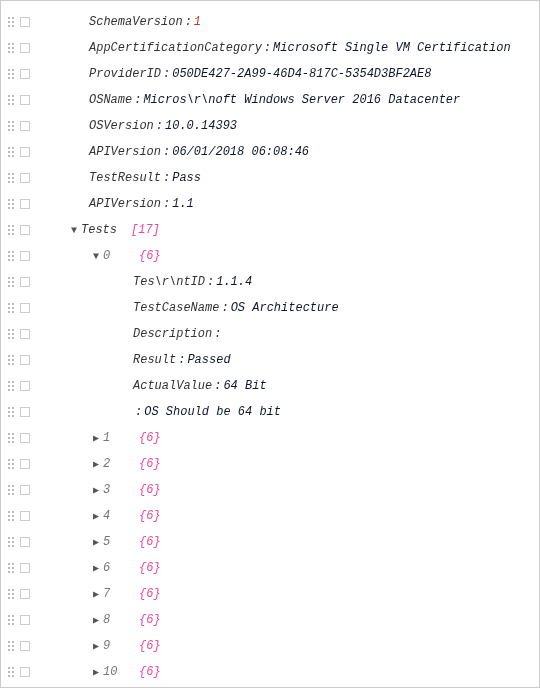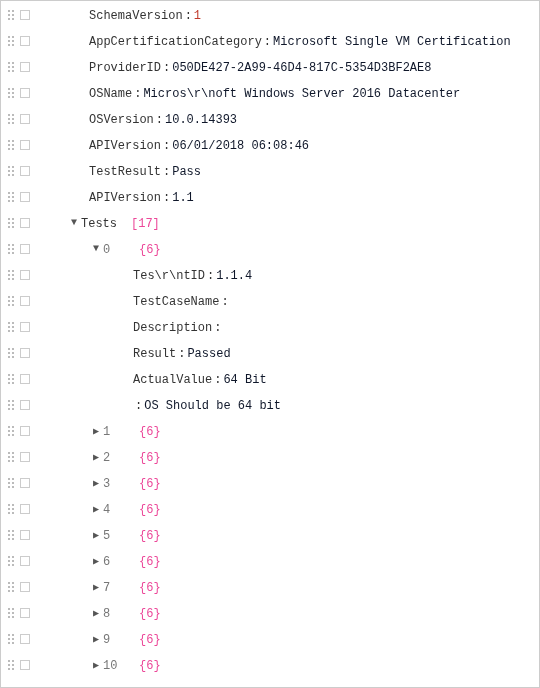--- a/index.html
+++ b/index.html
@@ -13,23 +13,24 @@
   .container {
     width: 540px;
     height: 688px;
     box-sizing: border-box;
     border: 1px solid #ccc;
     padding: 8px 6px;
     overflow: hidden;
   }
   .row {
     display: flex;
-    align-items: flex-start;
+    align-items: center;
     height: 26px;
     white-space: nowrap;
+    font-style: italic;
   }
   .gutter {
     display: flex;
     align-items: center;
     width: 38px;
     flex: 0 0 38px;
     gap: 4px;
   }
   .drag {
     width: 9px;
@@ -220,20 +221,21 @@
     <div class="gutter">
       <span class="drag"></span>
       <span class="box"></span>
     </div>
     <span class="indent"></span>
       <span class="indent"></span>
       <span class="indent"></span>
       <span class="indent"></span>
     <span class="key">TestCaseName</span>
     <span class="sep"> : </span>
+    <span class="str">OS Architecture</span>
   </div>
 
   <div class="row">
     <div class="gutter">
       <span class="drag"></span>
       <span class="box"></span>
     </div>
     <span class="indent"></span>
       <span class="indent"></span>
       <span class="indent"></span>

